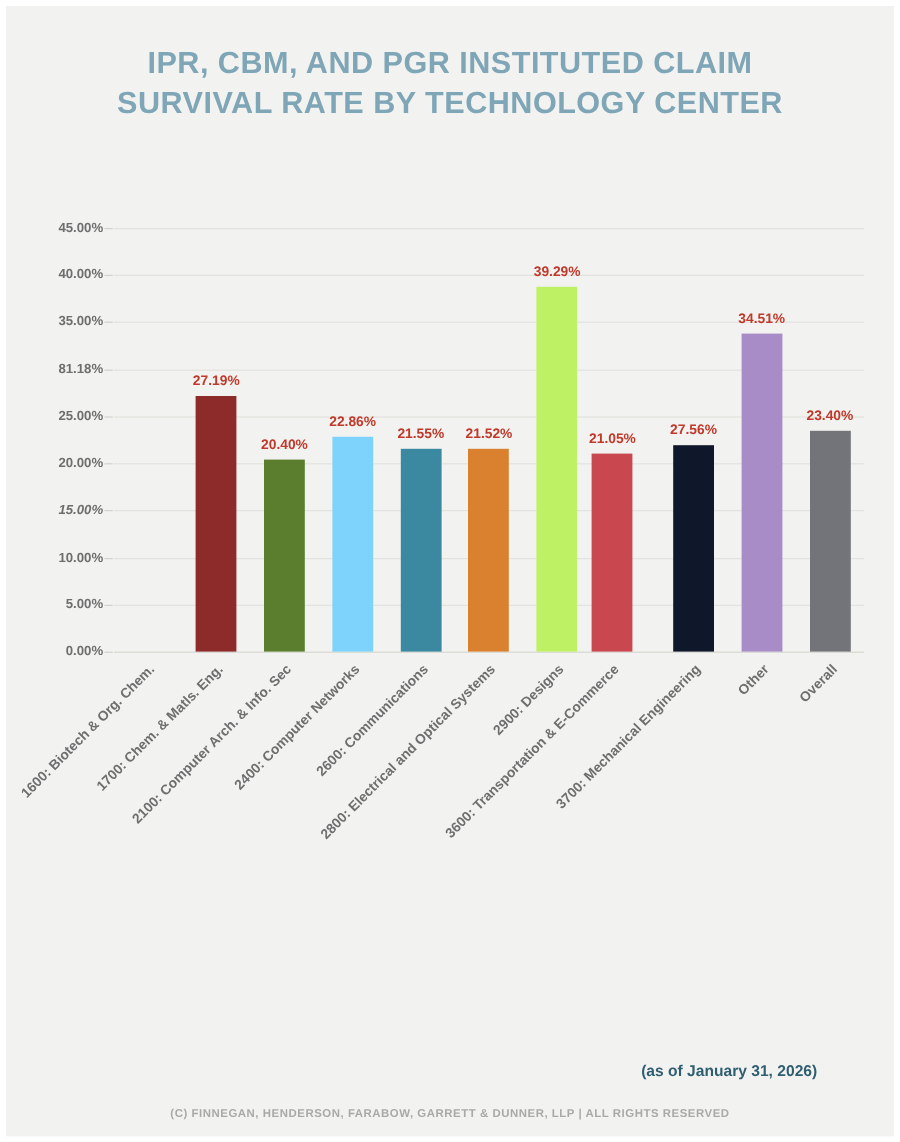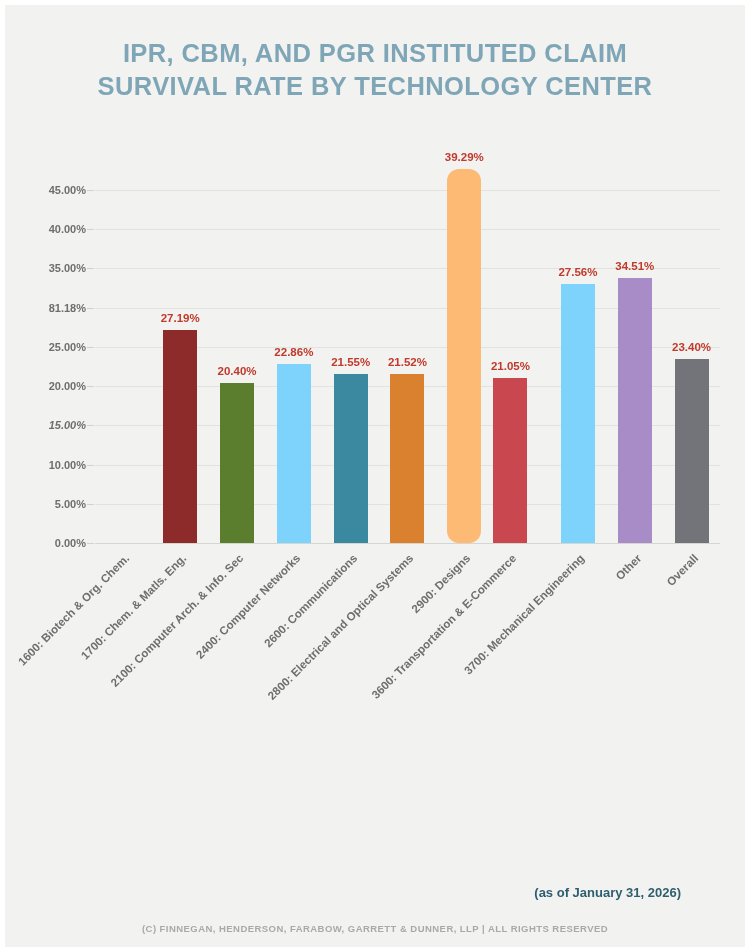--- a/index.html
+++ b/index.html
@@ -211,33 +211,33 @@
             </div>
             <div class="cat-label">2600: Communications</div>
           </div>
           <div class="bar-slot" style="left: 284.091px; width: 56.8182px;">
             <div class="bar" style="height: 168.812px; background: rgb(217, 129, 46);">
               <div class="bar-value">21.52%</div>
             </div>
             <div class="cat-label">2800: Electrical and Optical Systems</div>
           </div>
           <div class="bar-slot" style="left: 340.909px; width: 56.8182px;">
-            <div class="bar" style="height: 374px; background: #fdba74; border-radius: 12px;">
+            <div class="bar" style="height: 304px; background: #bef264;">
               <div class="bar-value">39.29%</div>
             </div>
             <div class="cat-label">2900: Designs</div>
           </div>
           <div class="bar-slot" style="left: 387px; width: 56.8182px;">
             <div class="bar" style="height: 165.126px; background: rgb(201, 72, 79);">
               <div class="bar-value">21.05%</div>
             </div>
             <div class="cat-label">3600: Transportation &amp; E-Commerce</div>
           </div>
           <div class="bar-slot" style="left: 454.545px; width: 56.8182px;">
-            <div class="bar" style="height: 259px; background: #7dd3fc;">
+            <div class="bar" style="height: 172px; background: #0f172a;">
               <div class="bar-value">27.56%</div>
             </div>
             <div class="cat-label">3700: Mechanical Engineering</div>
           </div>
           <div class="bar-slot" style="left: 511.364px; width: 56.8182px;">
             <div class="bar" style="height: 265px; background: rgb(167, 140, 200);">
               <div class="bar-value">34.51%</div>
             </div>
             <div class="cat-label">Other</div>
           </div>

